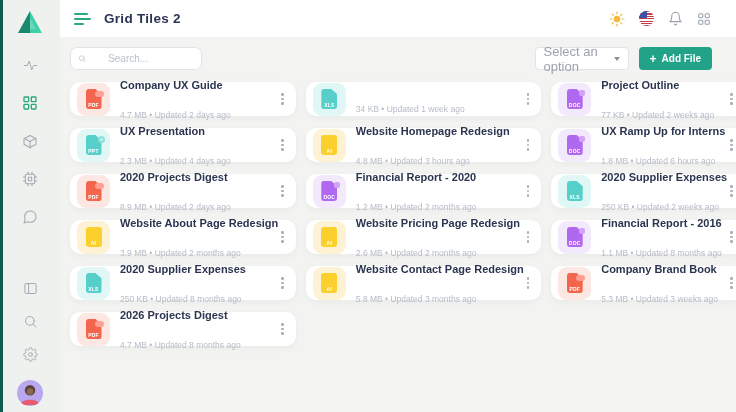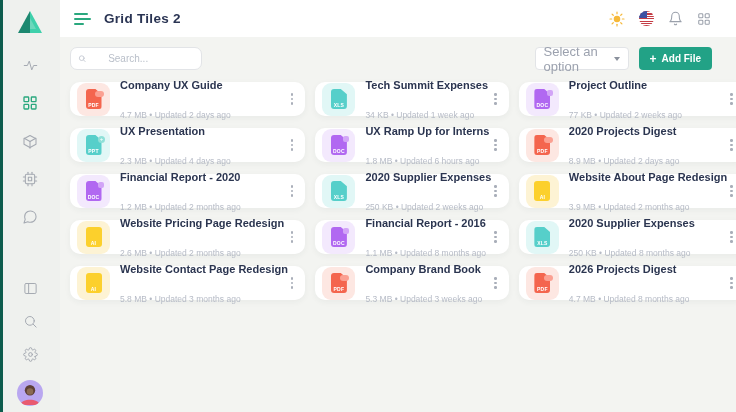--- a/index.html
+++ b/index.html
@@ -238,21 +238,20 @@
   </div>
 
   <div class="file-card">
     <div class="badge xls">
       <div class="glyph">
         <span class="glyph-label">XLS</span>
       </div>
 
     </div>
     <div class="file-text">
-      <div class="file-name">Tech Summit Expenses</div>
       <div class="file-meta">34 KB • Updated 1 week ago</div>
     </div>
     <div class="kebab">
               <span></span>
               <span></span>
               <span></span>
             </div>
   </div>
 
   <div class="file-card">
@@ -284,20 +283,37 @@
       <div class="file-name">UX Presentation</div>
       <div class="file-meta">2.3 MB • Updated 4 days ago</div>
     </div>
     <div class="kebab">
               <span></span>
               <span></span>
               <span></span>
             </div>
   </div>
 
+  <div class="file-card">
+    <div class="badge ai">
+      <div class="glyph">
+        <span class="glyph-label">AI</span>
+      </div>
+
+    </div>
+    <div class="file-text">
+      <div class="file-name">Website Homepage Redesign</div>
+      <div class="file-meta">4.8 MB • Updated 3 hours ago</div>
+    </div>
+    <div class="kebab">
+              <span></span>
+              <span></span>
+              <span></span>
+            </div>
+  </div>
 
   <div class="file-card">
     <div class="badge doc">
       <div class="glyph">
         <span class="glyph-label">DOC</span>
       </div>
       <span class="badge-deco lock"></span>
     </div>
     <div class="file-text">
       <div class="file-name">UX Ramp Up for Interns</div>

